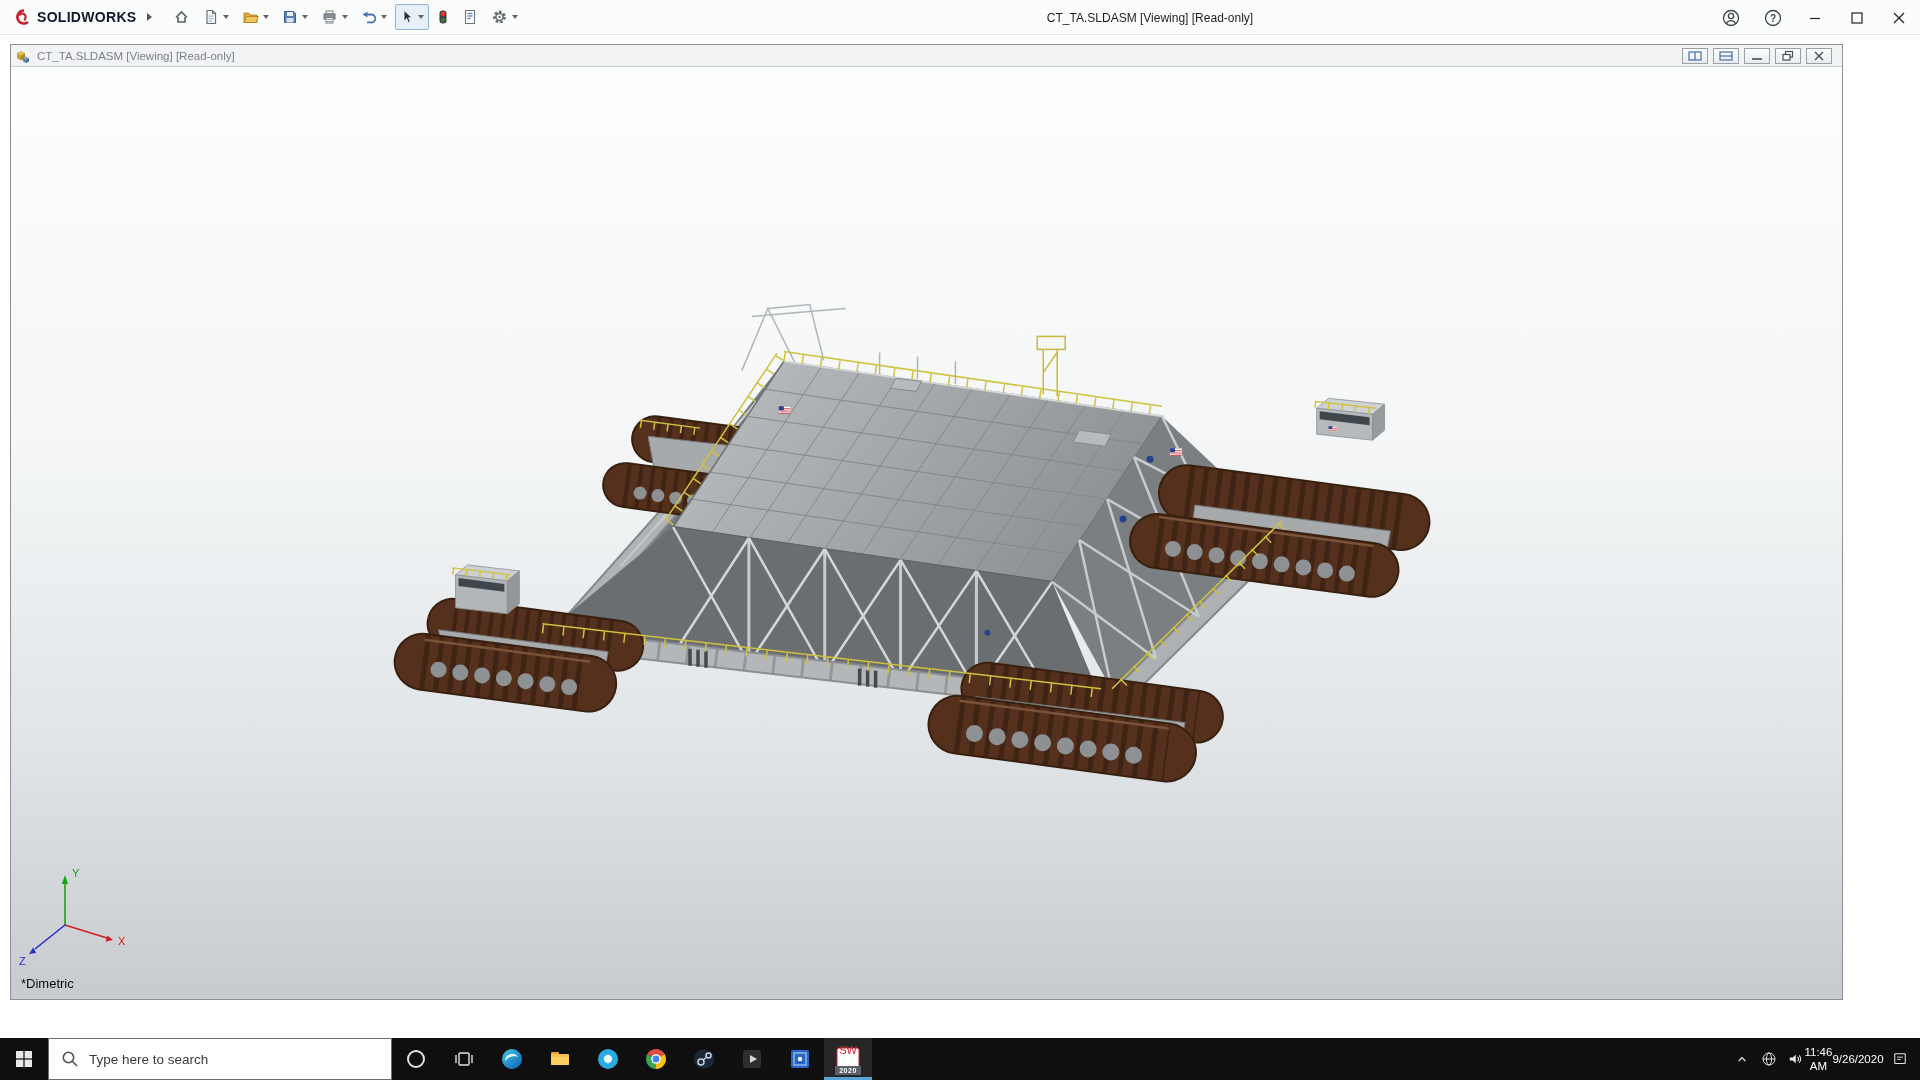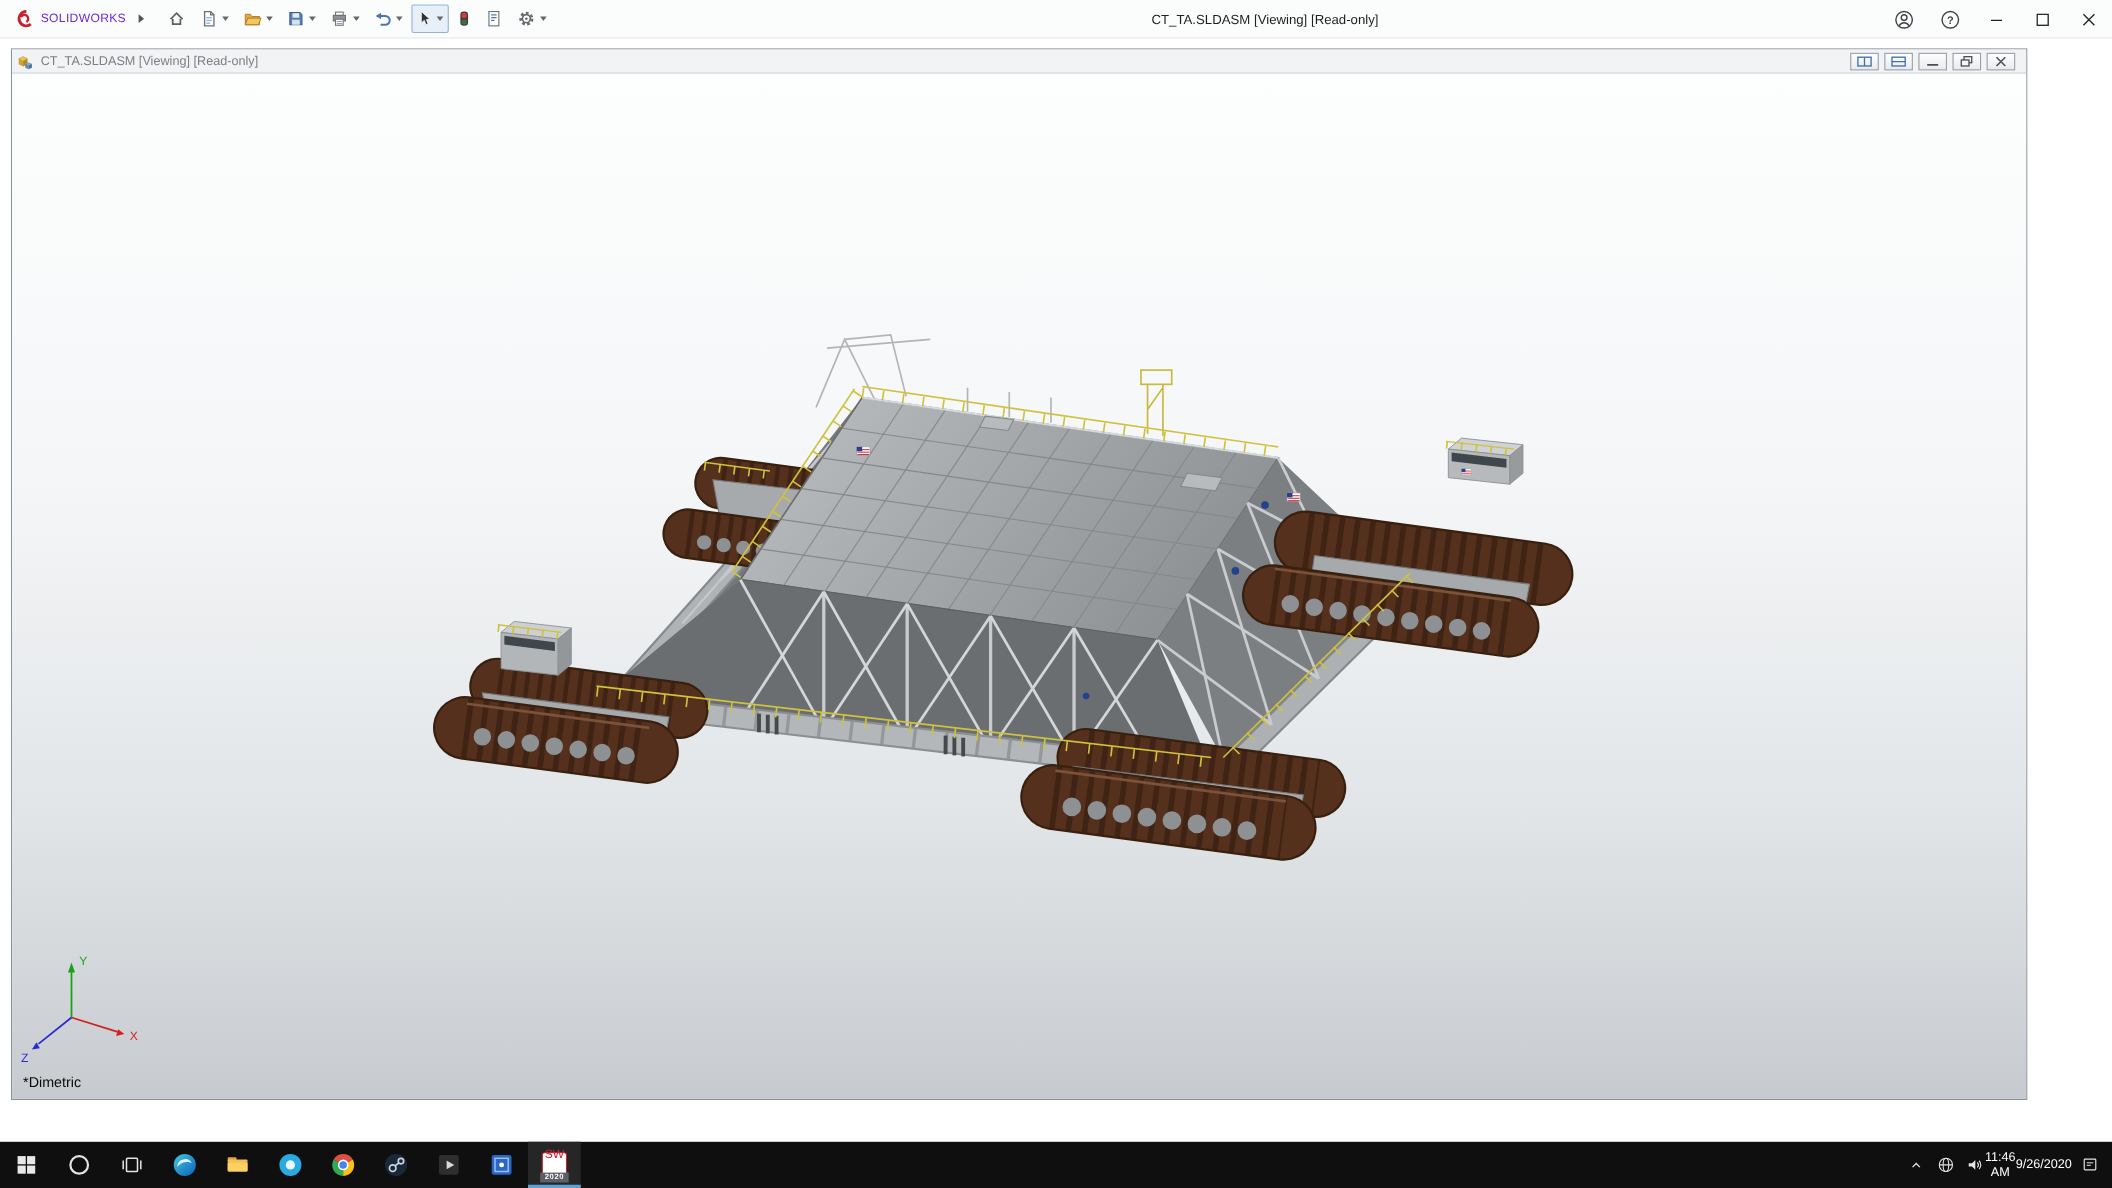--- a/index.html
+++ b/index.html
@@ -3,21 +3,21 @@
 <meta charset="utf-8">
 <style>
 *{margin:0;padding:0;box-sizing:border-box}
 html,body{width:1920px;height:1080px;overflow:hidden}
 body{font-family:"Liberation Sans",sans-serif;background:#fff}
 .screen{position:relative;width:1920px;height:1080px;background:#fff}
 
 
 .titlebar{position:absolute;left:0;top:0;width:1920px;height:35px;background:#fbfcfc;border-bottom:1px solid #e6e8ea;display:flex;align-items:center;z-index:5}
 .brand{display:flex;align-items:center;gap:3px;padding-left:10px}
-.brand-text{font-size:11px;font-weight:normal;color:#6d28d9;letter-spacing:.3px}
+.brand-text{font-size:14px;font-weight:bold;color:#0f172a;letter-spacing:.3px}
 .expand-arrow{width:0;height:0;border-left:5px solid #555;border-top:4px solid transparent;border-bottom:4px solid transparent;margin-left:8px}
 .qat{display:flex;align-items:center;margin-left:16px;gap:3px}
 .tool-btn{display:flex;align-items:center;height:26px;padding:0 4px;border-radius:2px;border:1px solid transparent}
 .tool-btn svg{display:block}
 .tool-btn.pressed{border:1px solid #94b3d6;background:#e7eff8}
 .dd{width:0;height:0;border-top:4px solid #666;border-left:3.5px solid transparent;border-right:3.5px solid transparent;margin-left:4px}
 .title-center{position:absolute;left:1150px;transform:translateX(-50%);top:0;height:35px;display:flex;align-items:center;font-size:12px;color:#1f1f1f;white-space:nowrap}
 .win-controls{position:absolute;right:0;top:0;height:35px;display:flex}
 .wc{width:42px;height:35px;display:flex;align-items:center;justify-content:center}
 
@@ -470,20 +470,27 @@
   <div class="taskbar">
     <div class="tb-btn">
       <svg width="20" height="20" viewBox="0 0 20 20">
         <rect x="2" y="2" width="7.4" height="7.4" fill="#e8e8e8"></rect>
           <rect x="10.6" y="2" width="7.4" height="7.4" fill="#e8e8e8"></rect>
         <rect x="2" y="10.6" width="7.4" height="7.4" fill="#e8e8e8"></rect>
           <rect x="10.6" y="10.6" width="7.4" height="7.4" fill="#e8e8e8"></rect>
       </svg>
     </div>
 
+    <div class="search">
+      <svg width="18" height="18" viewBox="0 0 18 18">
+        <circle cx="7.5" cy="7.5" r="5.2" fill="none" stroke="#4f5459" stroke-width="1.6"></circle>
+        <line x1="11.5" y1="11.5" x2="16" y2="16" stroke="#4f5459" stroke-width="1.6"></line>
+      </svg>
+      <input type="text" placeholder="Type here to search" style="">
+    </div>
 
     <div class="tb-btn">
       <svg width="24" height="24" viewBox="0 0 24 24">
         <circle cx="12" cy="12" r="8" fill="none" stroke="#dfe3e6" stroke-width="2"></circle>
       </svg>
     </div>
     <div class="tb-btn">
       <svg width="24" height="24" viewBox="0 0 24 24">
         <rect x="7" y="6" width="10" height="12" rx="1" fill="none" stroke="#e4e4e4" stroke-width="1.4"></rect>
         <line x1="4" y1="8" x2="4" y2="16" stroke="#e4e4e4" stroke-width="1.4"></line>

